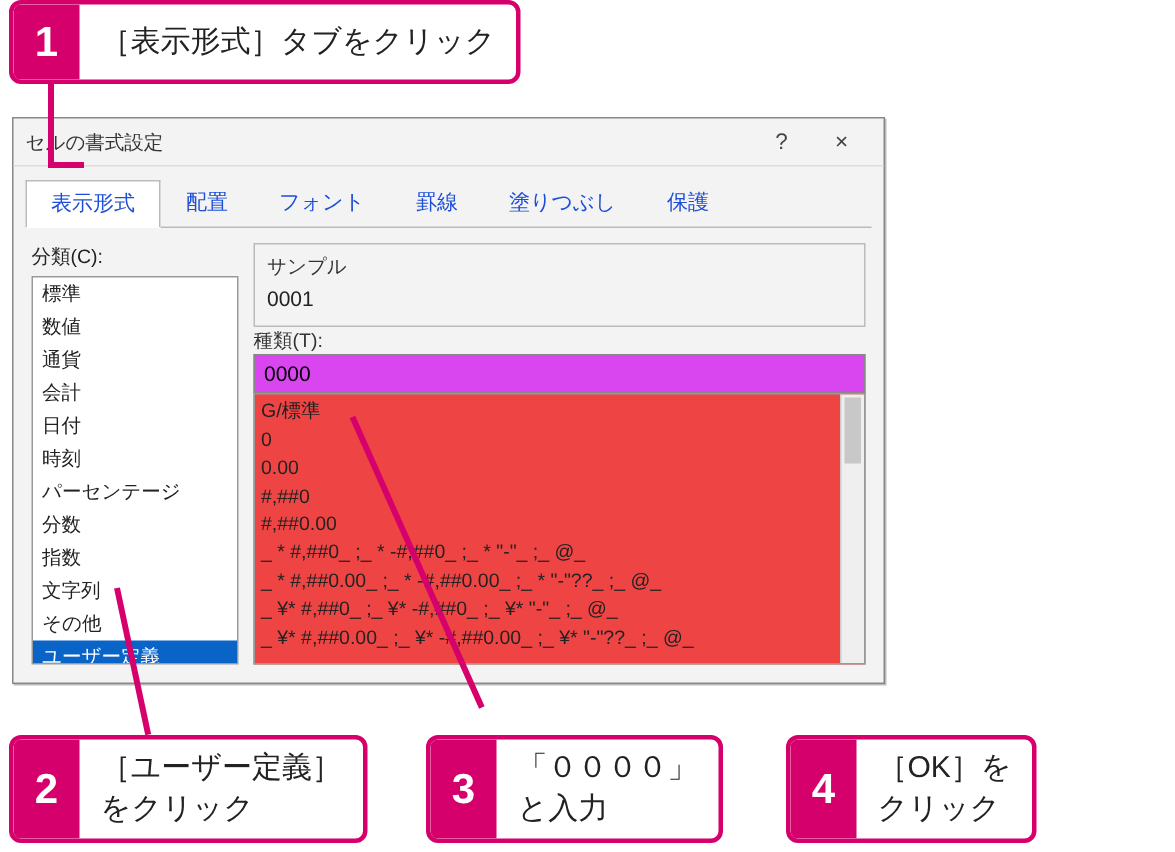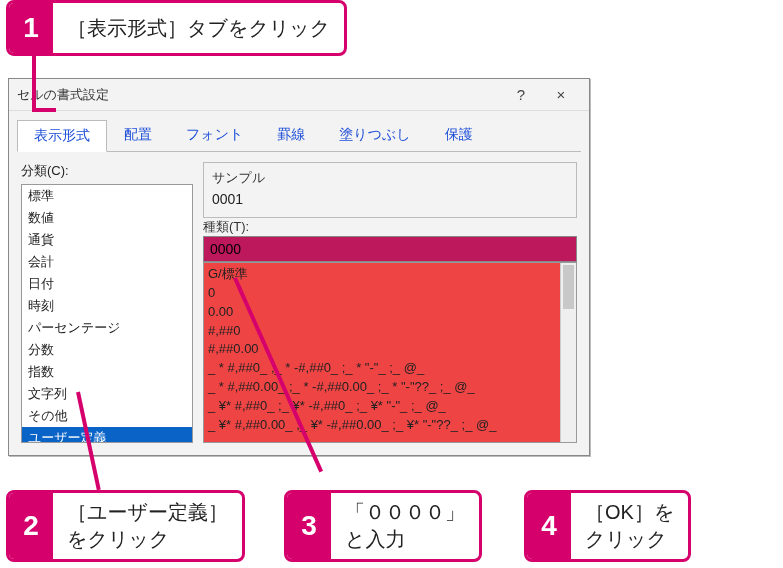--- a/index.html
+++ b/index.html
@@ -93,21 +93,21 @@
     top: 1px;
   }
   .tabpane {
     margin: 0 8px 8px 8px;
     border-top: 1px solid #bbb;
     padding: 10px 4px 4px 4px;
     height: calc(100% - 80px);
     display: flex;
     gap: 10px;
   }
-  .left-col { width: 172px; display: flex; flex-direction: column; }
+  .left-col { width: 138px; display: flex; flex-direction: column; }
   .left-col .lbl { font-size: 13px; margin-bottom: 4px; }
   .catlist {
     border: 1px solid #999;
     background: #fff;
     flex: 1;
     overflow: hidden;
     font-size: 13px;
   }
   .catlist .item { padding: 2px 6px; cursor: pointer; }
   .catlist .item.selected { background: #0a64c8; color: #fff; }
@@ -118,21 +118,21 @@
     background: #f3f3f3;
     padding: 6px 8px 10px 8px;
   }
   .sample-val {
     font-size: 14px;
     padding-top: 4px;
   }
   .type-input {
     width: 100%;
     border: 1px solid #888;
-    background: #be185d;
+    background: #d946ef;
     padding: 4px 6px;
     font-size: 14px;
     font-family: inherit;
     outline: none;
   }
   .formats-wrap { position: relative; flex: 1; }
   .formats {
     border: 1px solid #999;
     background: #ef4444;
     height: 100%;

